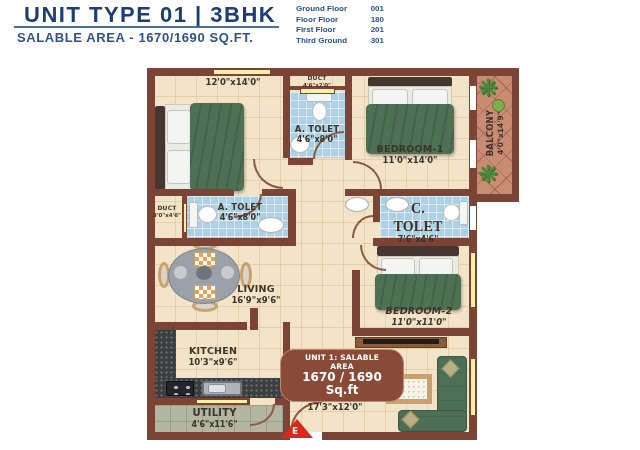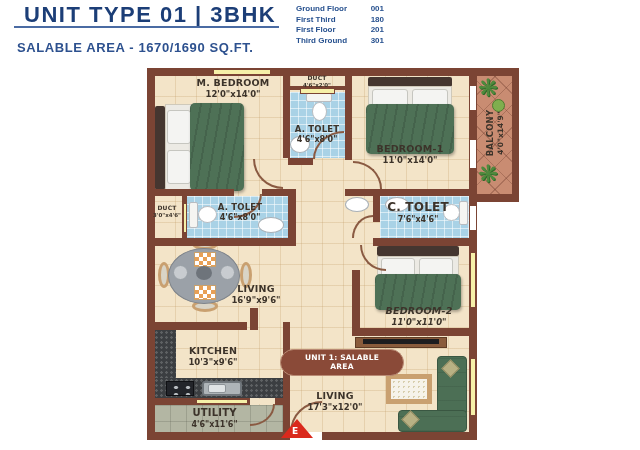--- a/index.html
+++ b/index.html
@@ -4,21 +4,21 @@
 <style>
   html,body{margin:0;padding:0;}
   body{width:640px;height:450px;position:relative;background:#ffffff;overflow:hidden;
        font-family:"DejaVu Sans",sans-serif;}
   .abs{position:absolute;}
   
   .hdr-title{position:absolute;left:24px;top:2px;font-size:22px;font-weight:bold;
              letter-spacing:1.5px;color:#1c3e77;font-family:"Liberation Sans",sans-serif;}
   .hdr-rule{position:absolute;left:14px;top:26px;width:265px;height:2px;background:#4a6ba3;}
   .hdr-sub{position:absolute;left:17px;top:30px;font-size:13px;font-weight:bold;
-           letter-spacing:.6px;color:#2d518f;font-family:"Liberation Sans",sans-serif;margin-top:10px;}
+           letter-spacing:.6px;color:#2d518f;font-family:"Liberation Sans",sans-serif;}
   .floor-dir{position:absolute;left:296px;top:4px;width:88px;font-size:8px;font-weight:bold;
              color:#27518f;font-family:"Liberation Sans",sans-serif;}
   .floor-dir .row{display:flex;justify-content:space-between;line-height:10.5px;}
   
   .floor-beige{background-color:#f3e4c8;
     background-image:linear-gradient(rgba(196,156,105,.28) 1px,transparent 1px),
                      linear-gradient(90deg,rgba(196,156,105,.28) 1px,transparent 1px);
     background-size:21px 21px;}
   .tile-blue{background-color:#a9d2e6;
     background-image:linear-gradient(rgba(255,255,255,.55) 1px,transparent 1px),
@@ -100,21 +100,21 @@
   <div class="hdr-title">UNIT TYPE 01 | 3BHK</div>
   <div class="hdr-rule"></div>
   <div class="hdr-sub">SALABLE AREA - 1670/1690 SQ.FT.</div>
 
   <div class="floor-dir">
     <div class="row">
       <span>Ground Floor</span>
       <span>001</span>
     </div>
     <div class="row">
-      <span>First Third</span>
+      <span>Floor Floor</span>
       <span>180</span>
     </div>
     <div class="row">
       <span>First Floor</span>
       <span>201</span>
     </div>
     <div class="row">
       <span>Third Ground</span>
       <span>301</span>
     </div>
@@ -231,21 +231,20 @@
     <div class="door arc-bl" style="left:253px;top:159px;width:30px;height:30px;"></div>
     <div class="door arc-tl" style="left:313px;top:131px;width:31px;height:28px;"></div>
     <div class="door arc-tr" style="left:353px;top:161px;width:29px;height:28px;"></div>
     <div class="door arc-br" style="left:234px;top:194px;width:28px;height:24px;"></div>
     <div class="door arc-tl" style="left:352px;top:215px;width:21px;height:23px;"></div>
     <div class="door arc-bl" style="left:360px;top:245px;width:26px;height:26px;"></div>
     <div class="door arc-br" style="left:250px;top:404px;width:25px;height:22px;"></div>
     <div class="door arc-tl" style="left:290px;top:401px;width:32px;height:31px;"></div>
 
     <div class="rlabel" style="left:173px;top:77px;width:120px;">
-      <span class="rname">M. BEDROOM</span>
       <span class="rdims">12'0"x14'0"</span>
     </div>
     <div class="rlabel small" style="left:292px;top:74px;width:50px;">
       <span class="rname">DUCT</span>
       <span class="rdims">4'6"x2'0"</span>
     </div>
     <div class="rlabel" style="left:291px;top:124px;width:52px;">
       <span class="rname" style="font-size:8.5px;">A. TOLET</span>
       <span class="rdims" style="font-size:8px;">4'6"x8'0"</span>
     </div>
@@ -259,21 +258,21 @@
     </div>
     <div class="rlabel small" style="left:152px;top:204px;width:30px;">
       <span class="rname">DUCT</span>
       <span class="rdims">3'0"x4'6"</span>
     </div>
     <div class="rlabel" style="left:198px;top:202px;width:84px;">
       <span class="rname" style="font-size:8.5px;">A. TOLET</span>
       <span class="rdims" style="font-size:8px;">4'6"x8'0"</span>
     </div>
     <div class="rlabel" style="left:385px;top:200px;width:66px;">
-      <span class="rname" style="font-size:12px;">C. TOLET</span>
+      <span class="rname" style="font-size:14px;font-family:Liberation Serif, serif;">C. TOLET</span>
       <span class="rdims" style="font-size:8px;">7'6"x4'6"</span>
     </div>
     <div class="rlabel" style="left:225px;top:283px;width:62px;">
       <span class="rname">LIVING</span>
       <span class="rdims">16'9"x9'6"</span>
     </div>
     <div class="rlabel" style="left:379px;top:305px;width:80px;font-style:italic;">
       <span class="rname">BEDROOM-2</span>
       <span class="rdims">11'0"x11'0"</span>
     </div>
@@ -285,20 +284,21 @@
       <span class="rname" style="font-size:10px;">UTILITY</span>
       <span class="rdims" style="font-size:8px;">4'6"x11'6"</span>
     </div>
     <div class="rlabel" style="left:295px;top:390px;width:80px;">
       <span class="rname">LIVING</span>
       <span class="rdims">17'3"x12'0"</span>
     </div>
 
     <div class="badge">
       <span class="l1">UNIT 1: SALABLE AREA</span>
+      <span class="l2">1670 / 1690 Sq.ft</span>
     </div>
 
     <div class="emark">
       <div class="etri"></div>
       <span class="elabel">E</span>
     </div>
 
   </div>
 </div>
 

